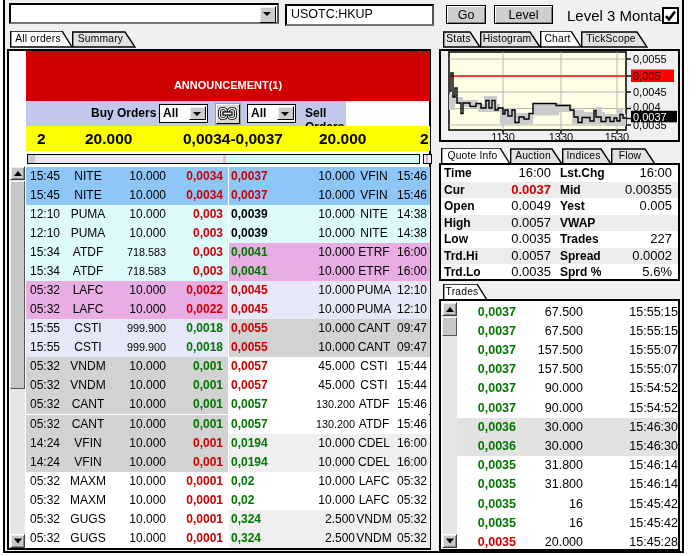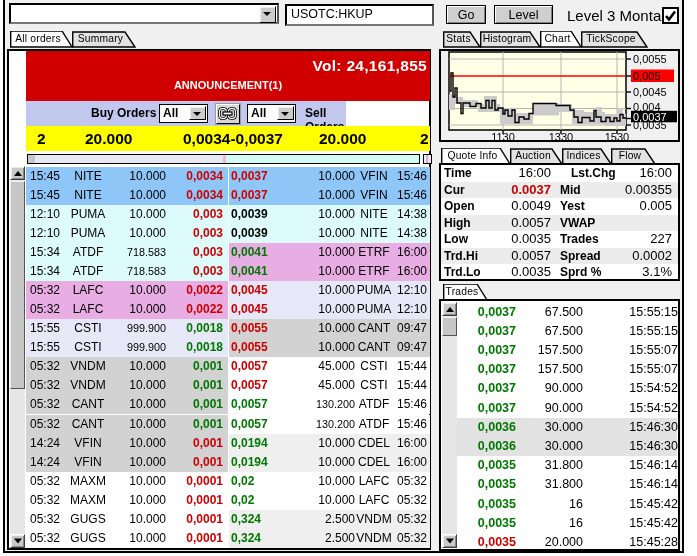--- a/index.html
+++ b/index.html
@@ -71,21 +71,20 @@
     <text x="189" y="11" font-size="10.3" letter-spacing="0.2" text-anchor="middle" font-family="Liberation Sans" fill="#000">Flow</text>
     <polygon points="0.7,16 0.7,0 59,0 69,16" fill="#FFFFFF" stroke="#000" stroke-width="1.4"></polygon>
     <text x="31.5" y="11" font-size="10.3" letter-spacing="0.2" text-anchor="middle" font-family="Liberation Sans" fill="#000">Quote Info</text>
   </svg>
 <svg class="abs" style="left:443px;top:284px;" width="360" height="17" viewBox="0 0 360 17">
     <polygon points="0.7,16 0.7,0 34,0 44,16" fill="#FFFFFF" stroke="#000" stroke-width="1.4"></polygon>
     <text x="19" y="11" font-size="10.3" letter-spacing="0.2" text-anchor="middle" font-family="Liberation Sans" fill="#000">Trades</text>
   </svg>
 <div class="abs panel" style="left:7px;top:49px;width:424px;height:501px;background:#fff;"></div>
 <div class="abs" style="left:26px;top:51px;width:404px;height:50px;background:#D00000;color:#fff;">
-<div class="abs" style="right:3px;top:6px;font-size:15.5px;font-weight:bold;letter-spacing:0.3px;">Vol: 24,161,855</div>
 <div class="abs" style="left:0;top:28px;width:100%;text-align:center;font-size:11px;font-weight:bold;">ANNOUNCEMENT(1)</div>
 </div>
 <div class="abs" style="left:26px;top:101px;width:320px;height:25px;background:#C2C7EE;">
 <div class="abs b" style="left:65px;top:5px;font-size:12px;">Buy Orders</div>
 <div class="abs" style="left:133px;top:3px;width:49px;height:19px;background:#fff;border:1.5px solid #000;box-sizing:border-box;">
       <span style="position:absolute;left:3px;top:0px;font-size:12px;font-weight:bold;line-height:16px;">All</span>
       <span class="dbtn" style="width:15px;height:12px;"></span>
     </div>
 <div class="abs" style="left:190px;top:3px;width:24px;height:20px;background:#D6D6D6;border:1.5px solid;border-color:#fff #000 #000 #fff;outline:1px solid #9a9a9a;box-sizing:border-box;">
 <svg width="21" height="17" viewBox="0 0 21 17">
@@ -375,21 +374,21 @@
     <rect x="631" y="110.8" width="46" height="11.5" fill="#000"></rect>
     <text x="633" y="120.5" font-size="11" font-family="Liberation Sans" fill="#fff">0,0037</text>
     <text x="503" y="140.5" font-size="11" font-family="Liberation Sans" text-anchor="middle">1130</text>
     <text x="561" y="140.5" font-size="11" font-family="Liberation Sans" text-anchor="middle">1330</text>
     <text x="617" y="140.5" font-size="11" font-family="Liberation Sans" text-anchor="middle">1530</text>
   </svg>
 <div class="abs panel" style="left:439px;top:163px;width:241px;height:118px;background:#fff;overflow:hidden;">
 <div class="qrow" style="top:0.0px;background:#fff;"></div>
 <span class="qtxt b" style="left:3px;top:0.0px;">Time</span>
 <span class="qtxt" style="left:40px;top:0.0px;width:70px;text-align:right;">16:00</span>
-<span class="qtxt b" style="left:119px;top:0.0px;margin-left:11px;">Lst.Chg</span>
+<span class="qtxt b" style="left:119px;top:0.0px;">Lst.Chg</span>
 <span class="qtxt" style="left:146px;top:0.0px;width:85px;text-align:right;">16:00</span>
 <div class="qrow" style="top:16.5px;background:#ECECEC;"></div>
 <span class="qtxt b" style="left:3px;top:16.5px;">Cur</span>
 <span class="qtxt qv b red" style="left:40px;top:16.5px;width:70px;text-align:right;">0.0037</span>
 <span class="qtxt b" style="left:119px;top:16.5px;"> Mid</span>
 <span class="qtxt" style="left:146px;top:16.5px;width:85px;text-align:right;">0.00355</span>
 <div class="qrow" style="top:33.0px;background:#fff;"></div>
 <span class="qtxt b" style="left:3px;top:33.0px;"> Open</span>
 <span class="qtxt" style="left:40px;top:33.0px;width:70px;text-align:right;">0.0049</span>
 <span class="qtxt b" style="left:119px;top:33.0px;">Yest</span>
@@ -406,21 +405,21 @@
 <span class="qtxt" style="left:146px;top:66.0px;width:85px;text-align:right;">227</span>
 <div class="qrow" style="top:82.5px;background:#ECECEC;"></div>
 <span class="qtxt b" style="left:3px;top:82.5px;">Trd.Hi</span>
 <span class="qtxt" style="left:40px;top:82.5px;width:70px;text-align:right;">0.0057</span>
 <span class="qtxt b" style="left:119px;top:82.5px;">Spread</span>
 <span class="qtxt" style="left:146px;top:82.5px;width:85px;text-align:right;">0.0002</span>
 <div class="qrow" style="top:99.0px;background:#fff;"></div>
 <span class="qtxt b" style="left:3px;top:99.0px;">Trd.Lo</span>
 <span class="qtxt" style="left:40px;top:99.0px;width:70px;text-align:right;">0.0035</span>
 <span class="qtxt b" style="left:119px;top:99.0px;">Sprd %</span>
-<span class="qtxt" style="left:146px;top:99.0px;width:85px;text-align:right;">3.1%</span>
+<span class="qtxt" style="left:146px;top:99.0px;width:85px;text-align:right;">5.6%</span>
 </div>
 <div class="abs panel" style="left:439px;top:299px;width:241px;height:252px;background:#fff;overflow:hidden;">
 <div class="abs" style="left:1px;top:1px;width:15px;height:246px;background:#E6E6E6;">
 <div class="sbtn" style="left:0;top:0;width:15px;height:14px;">
         <span class="tri-up"></span>
       </div>
 <div class="thumb" style="left:0;top:15px;width:15px;height:19px;"></div>
 <div class="sbtn" style="left:0;bottom:0;width:15px;height:14px;">
         <span class="tri-dn"></span>
       </div>

